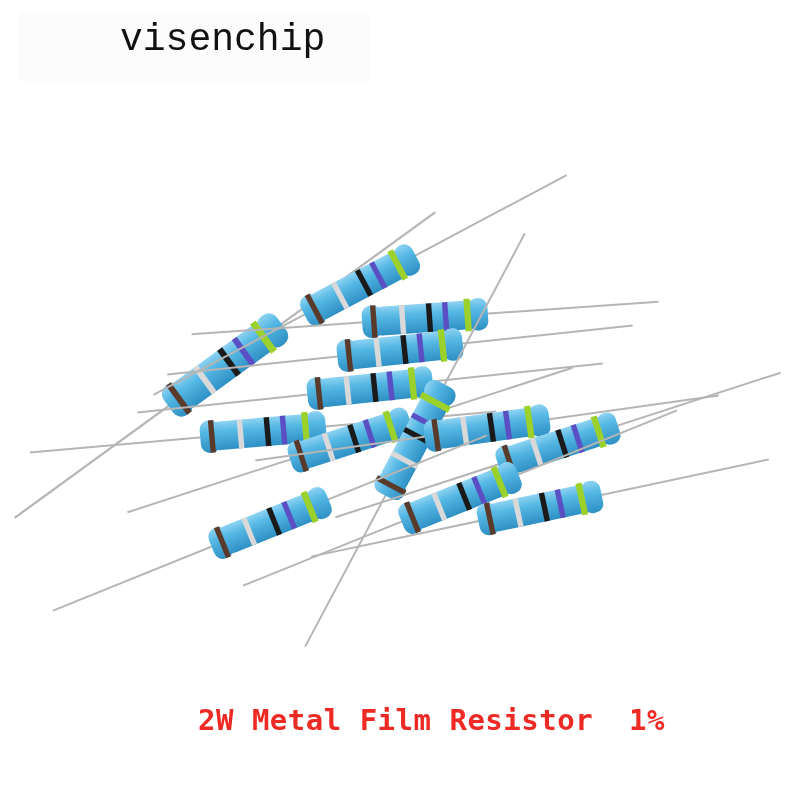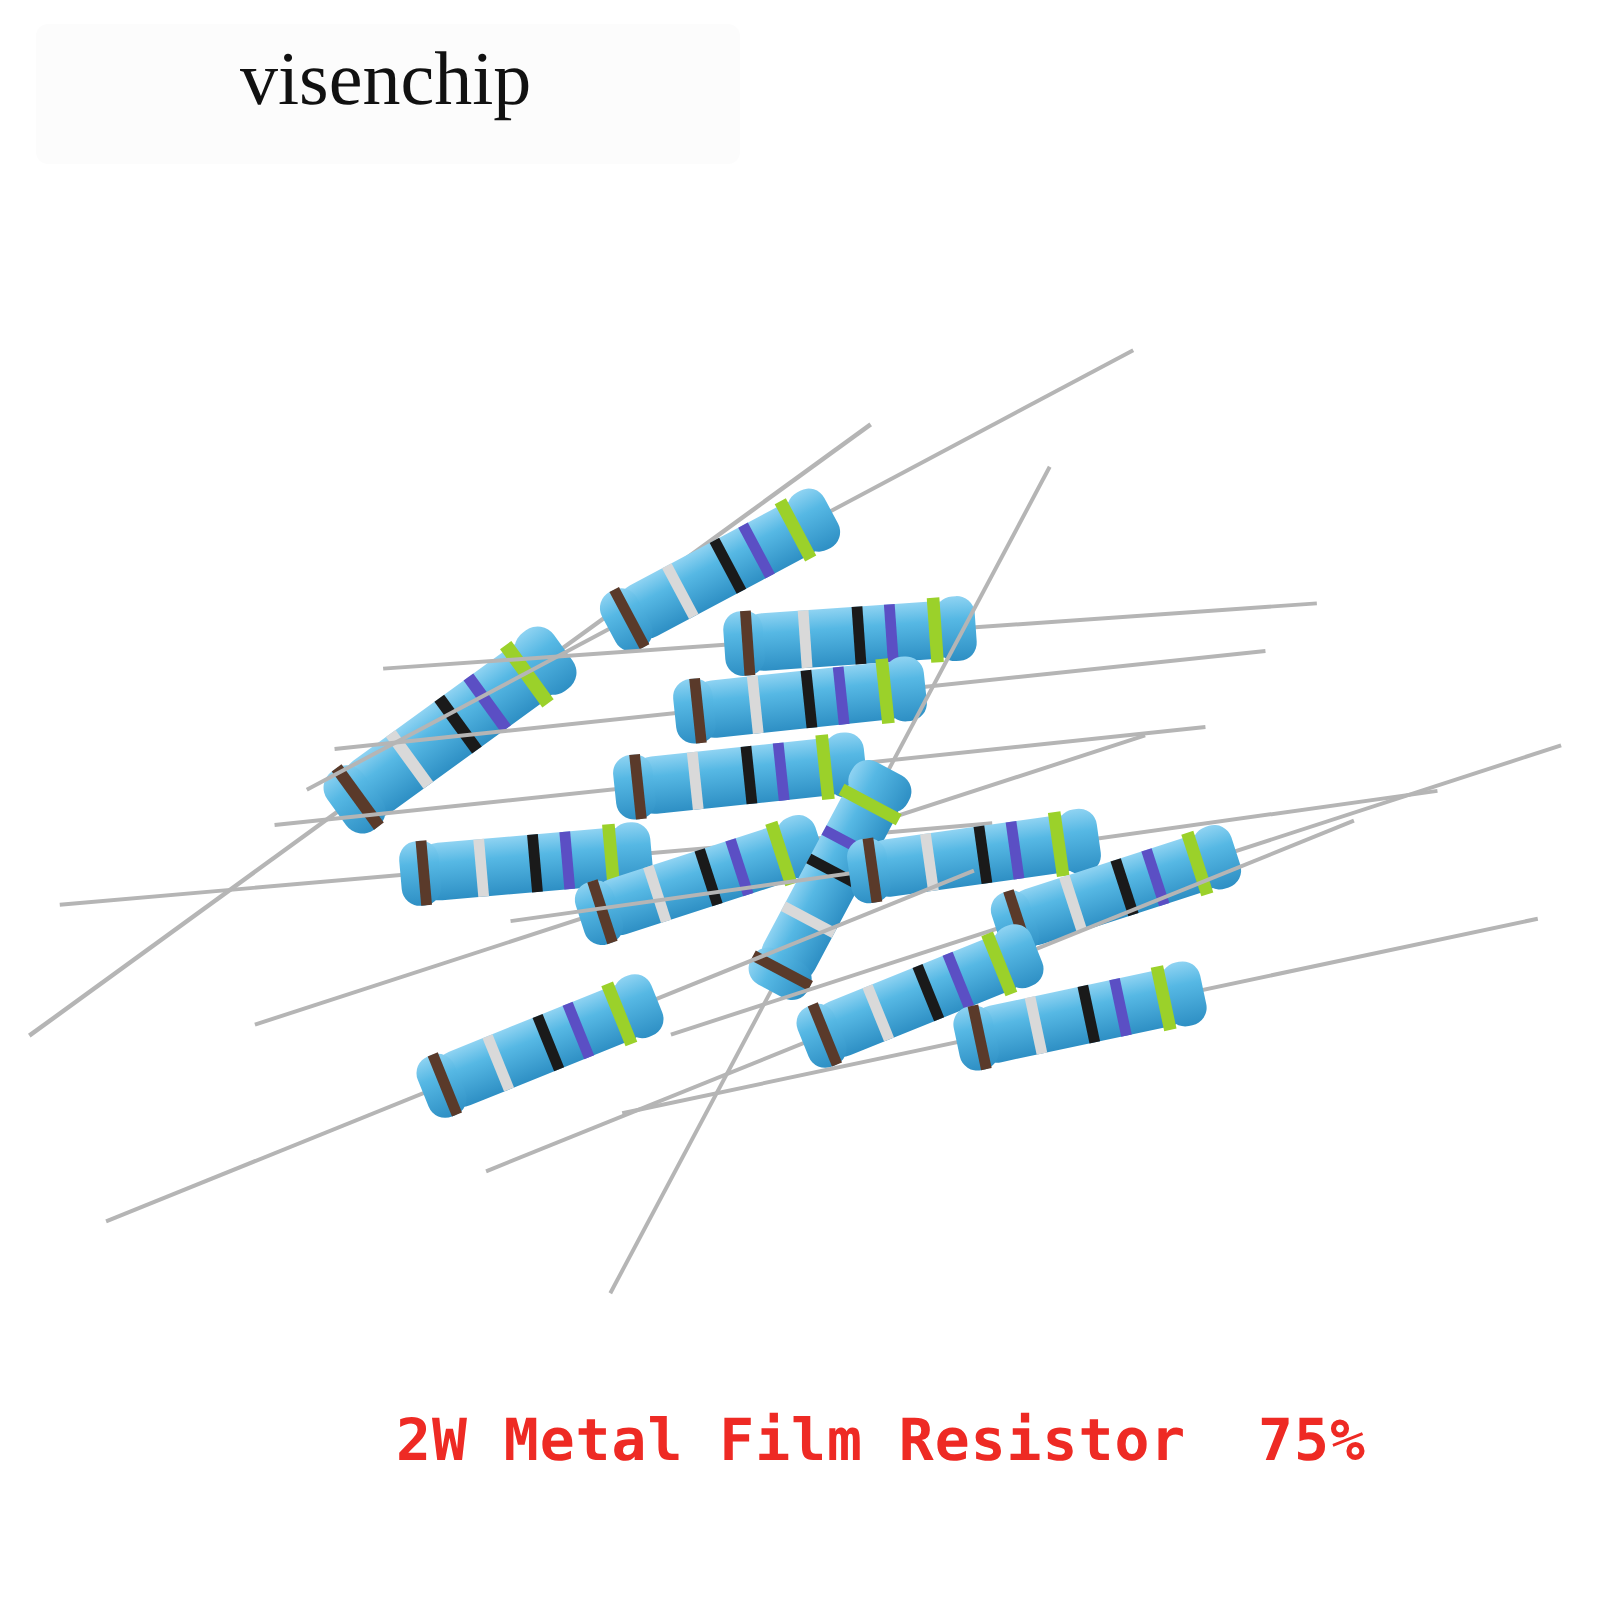--- a/index.html
+++ b/index.html
@@ -3,21 +3,21 @@
 <meta charset="utf-8">
 <style>
   html, body { margin: 0; padding: 0; background: #ffffff; }
   body { width: 800px; height: 800px; position: relative; overflow: hidden; font-family: "DejaVu Sans", sans-serif; }
   .brand-box {
     position: absolute; left: 18px; top: 12px; width: 352px; height: 70px;
     background: #fcfcfc; border-radius: 6px;
   }
   .brand {
     position: absolute; left: 120px; top: 18px;
-    font-family: Liberation Serif, serif; font-size: 38px; color: #111111; letter-spacing: 0px;
+    font-family: Liberation Mono, monospace; font-size: 38px; color: #111111; letter-spacing: 0px;
   }
   .caption {
     position: absolute; left: 198px; top: 703px;
     font-family: "DejaVu Sans Mono", monospace; font-size: 29px; color: #ee2a24; font-weight: bold;
     white-space: pre; letter-spacing: 0.5px;
   }
   .photo { position: absolute; left: 0; top: 0; width: 800px; height: 800px; }
 </style>
 </head>
 <body>
@@ -82,13 +82,13 @@
       <use href="#res"></use>
     </g>
   <g transform="translate(540,508) rotate(-12) scale(0.9)">
       <use href="#res"></use>
     </g>
   <g transform="translate(270,523) rotate(-22) scale(0.9)">
       <use href="#res"></use>
     </g>
 </svg>
 
-<div class="caption">2W Metal Film Resistor  75%</div>
+<div class="caption">2W Metal Film Resistor  1%</div>
 
 </body></html>

